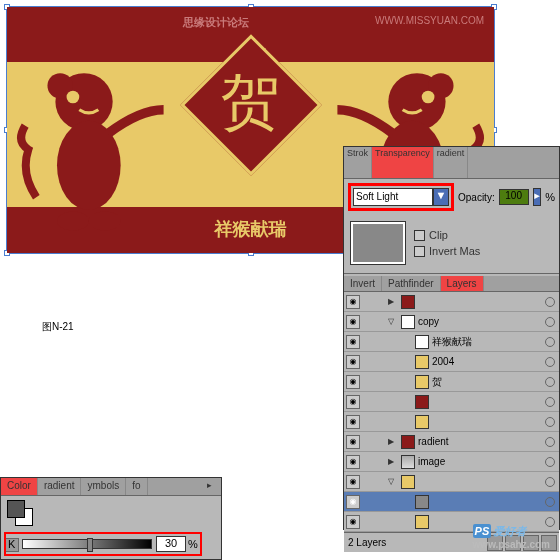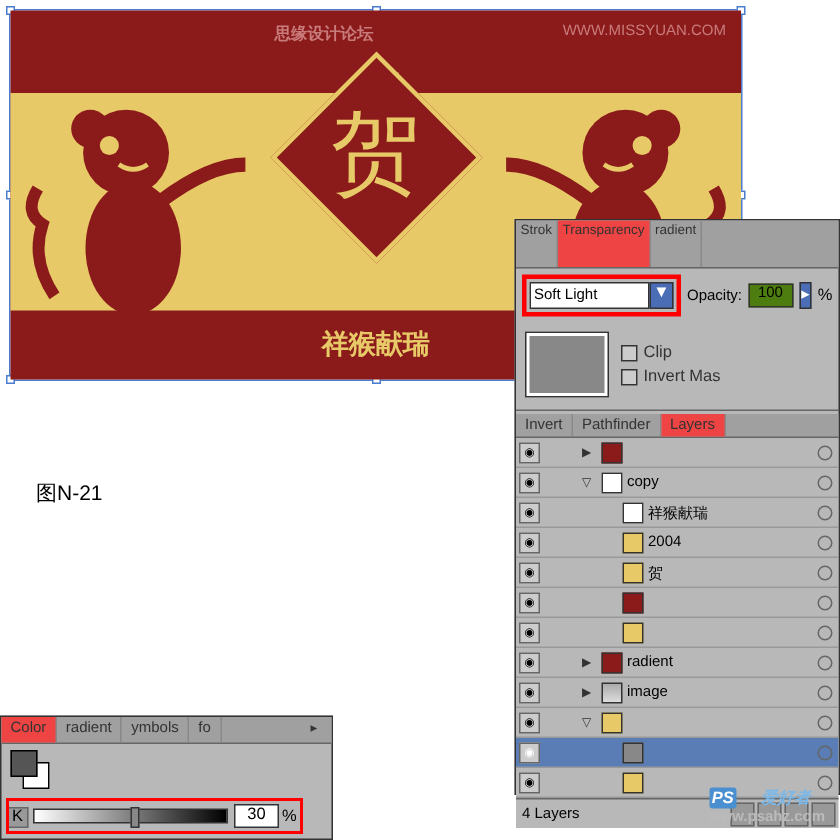--- a/index.html
+++ b/index.html
@@ -14,21 +14,21 @@
 .yellow-band{position:absolute;top:55px;left:0;right:0;height:145px;background:#e8c968}
 .watermark{position:absolute;top:8px;right:10px;color:#c97a7a;font-size:10px}
 .brand{position:absolute;top:8px;left:176px;color:#c97a7a;font-size:11px;font-weight:bold}
 .year{position:absolute;top:38px;left:50%;transform:translateX(-50%);color:#e8c968;font-size:14px;font-style:italic;font-weight:bold}
 .diamond{position:absolute;top:48px;left:50%;transform:translateX(-50%) rotate(45deg);width:100px;height:100px;background:#8b1a1a;border:3px solid #e8c968}
 .he-char{position:absolute;top:55px;left:50%;transform:translateX(-50%);font-size:60px;color:#e8c968;font-family:"STKaiti","KaiTi",serif;z-index:2}
 .bottom-text{position:absolute;bottom:12px;left:50%;transform:translateX(-50%);color:#e8c968;font-size:18px;font-family:"STKaiti","KaiTi",serif;font-weight:bold}
 .monkey{position:absolute;top:55px;width:160px;height:175px}
 .monkey-l{left:5px}.monkey-r{right:5px;transform:scaleX(-1)}
 .monkey svg{width:100%;height:100%}
-.fig-label{position:absolute;top:320px;left:24px;font-size:14px}
+.fig-label{position:absolute;top:320px;left:42px;font-size:10px}
 .color-panel{position:absolute;bottom:0;left:0;width:222px;height:83px;background:#b8b8b8;border:1px solid #333}
 .panel-tabs{display:flex;background:#a0a0a0;height:18px;border-bottom:1px solid #666}
 .ptab{padding:2px 6px;font-size:10px;color:#333;border-right:1px solid #888;cursor:default}
 .ptab.active{background:#ef4444}
 .panel-body{padding:6px;position:relative}
 .swatch-box{position:absolute;left:6px;top:4px;width:26px;height:26px}
 .swatch-f{position:absolute;width:18px;height:18px;background:#555;border:1px solid #000}
 .swatch-b{position:absolute;width:18px;height:18px;background:#fff;border:1px solid #000;top:8px;left:8px}
 .k-row{position:absolute;left:3px;top:36px;display:flex;align-items:center;border:2px solid red;padding:2px}
 .k-label{width:14px;font-size:11px}
@@ -63,21 +63,21 @@
 .tri{width:10px;font-size:8px;color:#333}
 .lthumb{width:14px;height:14px;border:1px solid #333;margin:0 3px}
 .t-red{background:#8b1a1a}.t-yel{background:#e8c968}.t-wht{background:#fff}.t-img{background:linear-gradient(#aaa,#ddd)}.t-gry{background:#888}
 .lname{flex:1;font-size:10px}
 .lcirc{width:10px;height:10px;border:1px solid #666;border-radius:50%;margin-right:2px}
 .indent1{margin-left:14px}.indent2{margin-left:28px}
 .layers-foot{display:flex;height:20px;background:#b8b8b8;border-top:1px solid #666;padding:2px;gap:2px;justify-content:flex-start}
 .foot-txt{font-size:10px;padding:2px}
 .foot-icon{width:16px;height:16px;border:1px solid #666;background:#999}
 .watermark2{position:absolute;bottom:10px;right:10px;color:#7bb8e8;font-size:14px;font-weight:bold;font-style:italic}
-.watermark2 .ps{background:#4a90d0;color:#fff;padding:1px 2px;border-radius:2px;margin-right:16px}
+.watermark2 .ps{background:#4a90d0;color:#fff;padding:1px 2px;border-radius:2px;margin-right:2px}
 .watermark2 .sub{color:#bbb;font-size:10px;font-style:normal;display:block;text-align:right}
 .panel-menu{position:absolute;top:2px;right:4px;width:10px;height:10px;font-size:9px;color:#333}
 </style>
 </head>
 <body>
 
 <div class="canvas">
   <div class="handle h-tl"></div>
   <div class="handle h-tm"></div>
   <div class="handle h-tr"></div>
@@ -308,21 +308,21 @@
         <div class="lock"></div>
         <div class="indent2" style="display:flex;align-items:center;flex:1">
           <div class="tri"></div>
           <div class="lthumb t-yel"></div>
           <div class="lname"><path></path></div>
         </div>
         <div class="lcirc"></div>
       </div>
     </div>
   <div class="layers-foot">
-    <div class="foot-txt">4 Layers</div>
+    <div class="foot-txt">2 Layers</div>
     <div style="flex:1"></div>
     <div class="foot-icon"></div>
     <div class="foot-icon"></div>
     <div class="foot-icon"></div>
     <div class="foot-icon"></div>
   </div>
 </div>
 
 <div class="watermark2">
   <span class="ps">PS</span><span>爱好者</span>

